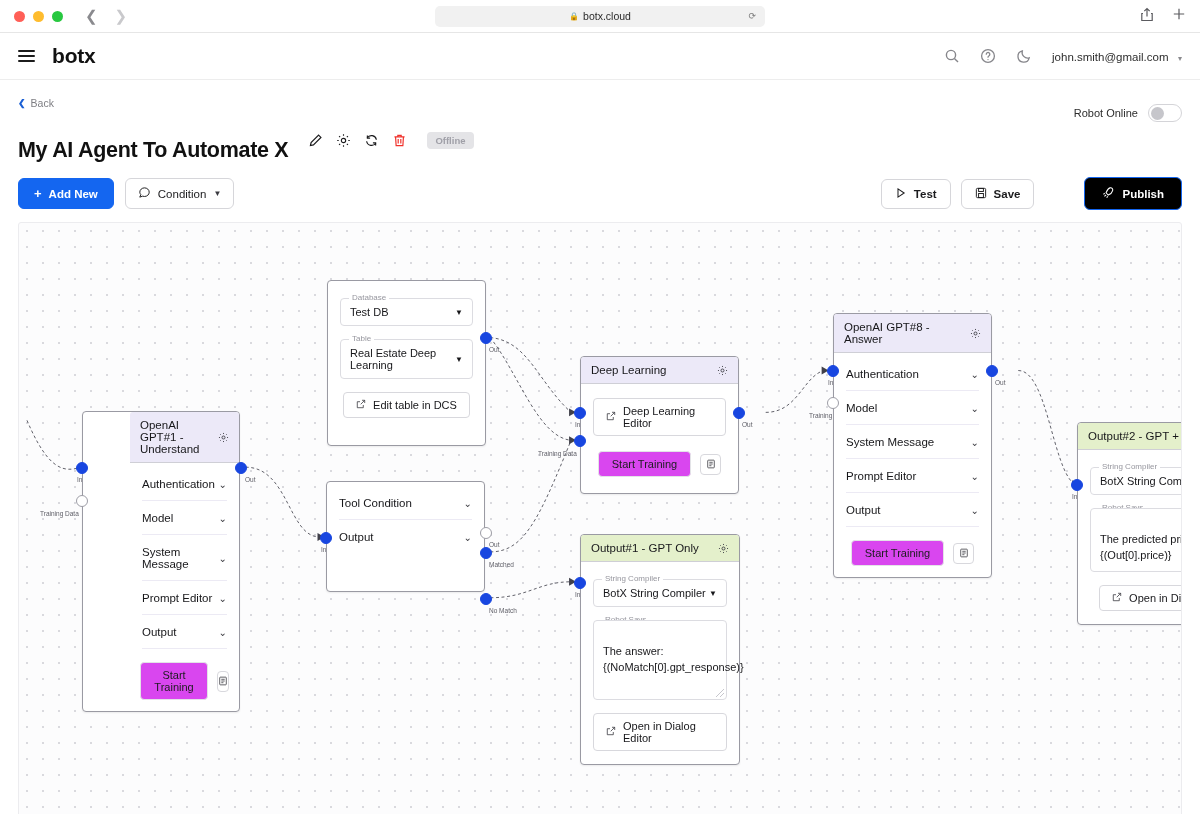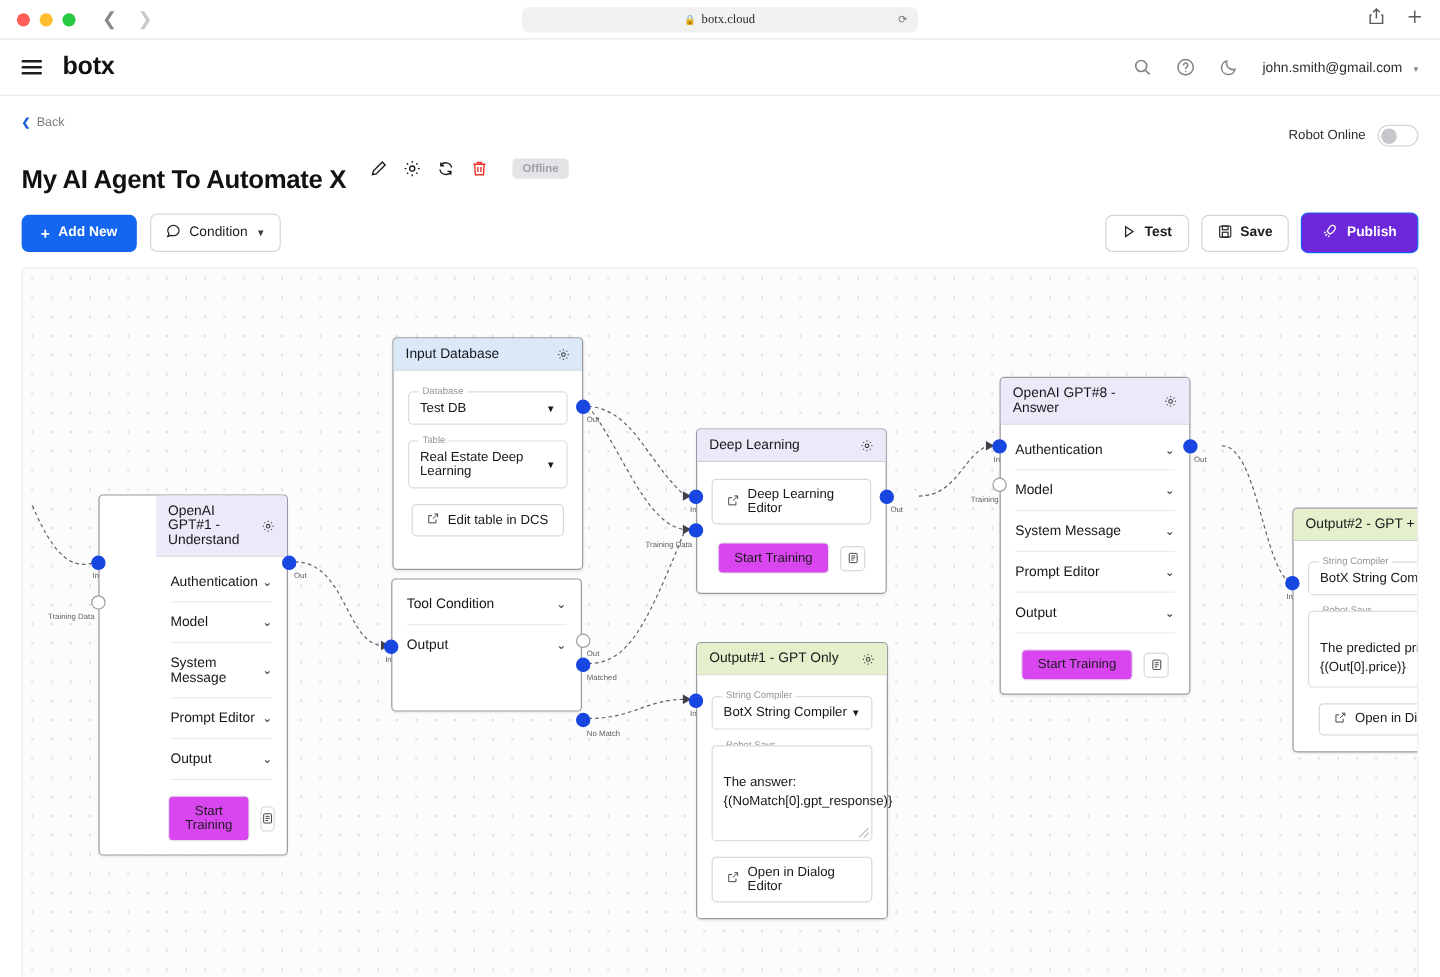--- a/index.html
+++ b/index.html
@@ -20,21 +20,21 @@
   .dot.yellow { background: #febc2e; }
   .dot.green { background: #28c840; }
   .navarrows { display: flex; gap: 17px; margin-left: 22px; color: #8a8a8e; }
   .navarrow { font-size: 15px; line-height: 1; font-family: "DejaVu Sans", sans-serif; }
   .navarrow.fwd { color: #c9c9cc; }
   .urlbar {
     position: absolute; left: 50%; transform: translateX(-50%);
     width: 330px; height: 21px; background: #f1f1f1; border-radius: 5px;
     display: flex; align-items: center; justify-content: center; gap: 4px;
   }
-  .urlbar .url-text { font-size: 10.5px; color: #2b2b2b; font-family: Liberation Serif, serif; }
+  .urlbar .url-text { font-size: 10.5px; color: #2b2b2b; }
   .lock { font-size: 8px; color: #666; }
   .reload { position: absolute; right: 9px; font-size: 9px; color: #7a7a7a; }
   .chrome-right { margin-left: auto; display: flex; align-items: center; gap: 18px; color: #5b5b5f; }
 
   
   .app-header {
     height: 47px; display: flex; align-items: center; padding: 0 18px;
     border-bottom: 1px solid #ededed; background: #fff;
   }
   .hamburger { display: flex; flex-direction: column; gap: 3.5px; cursor: pointer; }
@@ -73,21 +73,21 @@
   
   .action-bar { display: flex; align-items: center; padding: 14px 18px 12px 18px; }
   .btn {
     display: inline-flex; align-items: center; gap: 7px; font-size: 11.5px;
     border-radius: 6px; cursor: pointer; border: 1px solid #d6d6da;
     background: #fff; color: #1c1c1e; padding: 7px 13px; font-weight: 600;
   }
   .btn-primary { background: #1466f0; border-color: #1466f0; color: #fff; padding: 8px 15px; }
   .btn-chatbots { margin-left: 11px; font-weight: 400; padding: 7px 12px; }
   .bar-right { margin-left: auto; display: flex; align-items: center; gap: 10px; }
-  .btn-publish { background: #6d28d9; border-color: #1466f0; color: #fff; padding: 8px 17px; font-weight: 600; }
+  .btn-publish { background: #000000; border-color: #1466f0; color: #fff; padding: 8px 17px; font-weight: 600; margin-left: 40px; }
   .plus-ico { font-size: 13px; line-height: 1; }
 
   
   .canvas-wrap { padding: 0 18px; }
   .canvas {
     position: relative; height: 596px; background: #fcfcfd;
     border: 1px solid #ececef; border-radius: 3px; overflow: hidden;
     background-image: radial-gradient(#d9d9de 0.8px, transparent 0.8px);
     background-size: 16px 16px;
   }
@@ -396,29 +396,20 @@
     </div>
   </div>
   <span class="port" style="left:57px; top:239px;"></span>
   <span class="port-label" style="left:58px; top:253px;">In</span>
   <span class="port hollow" style="left:57px; top:272px;"></span>
   <span class="port-label" style="left:21px; top:287px;">Training Data</span>
   <span class="port" style="left:216px; top:239px;"></span>
   <span class="port-label" style="left:226px; top:253px;">Out</span>
 
   <div class="node" style="left:308px; top:57px; width:159px;">
-    <div class="node-head head-blue">
-      <span>Input Database</span>
-      <span class="gear">
-        <svg width="11" height="11" viewBox="0 0 16 16" fill="none" stroke="#3c3c42" stroke-width="1.3">
-          <circle cx="8" cy="8" r="2.2"></circle>
-              <path d="M8 1.4v1.5M8 13.1v1.5M1.4 8h1.5M13.1 8h1.5M3.4 3.4l1 1M11.6 11.6l1 1M12.6 3.4l-1 1M4.4 11.6l-1 1"></path>
-        </svg>
-      </span>
-    </div>
     <div class="node-body" style="padding-bottom:27px;">
       <div class="field">
         <span class="fl">Database</span>
         <div class="box">
           <span>Test DB</span>
           <span style="font-size:8px;">▼</span>
         </div>
       </div>
       <div class="field">
         <span class="fl">Table</span>

